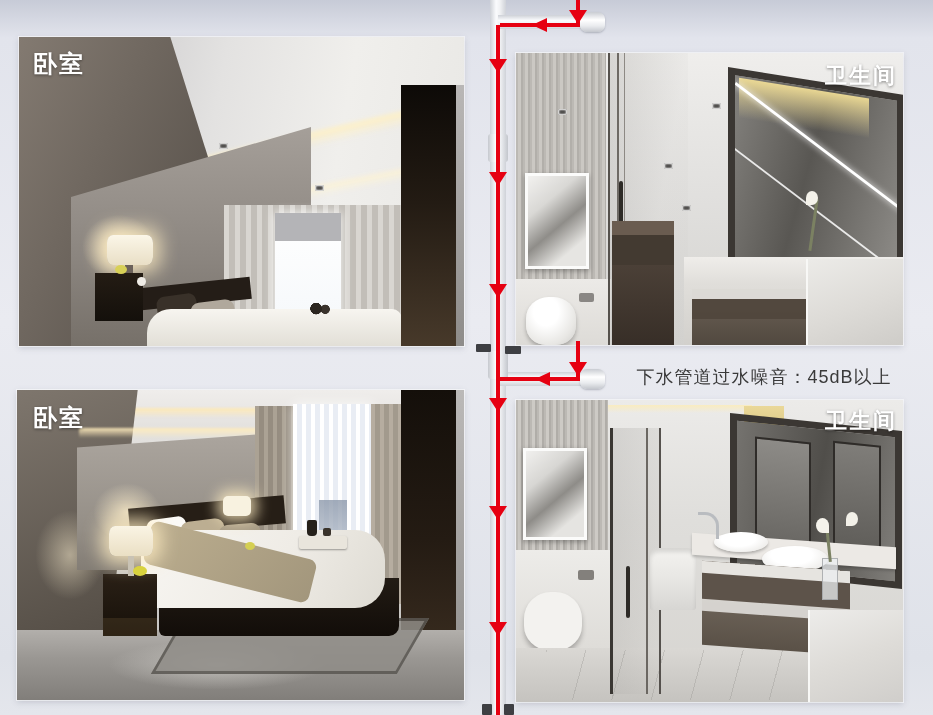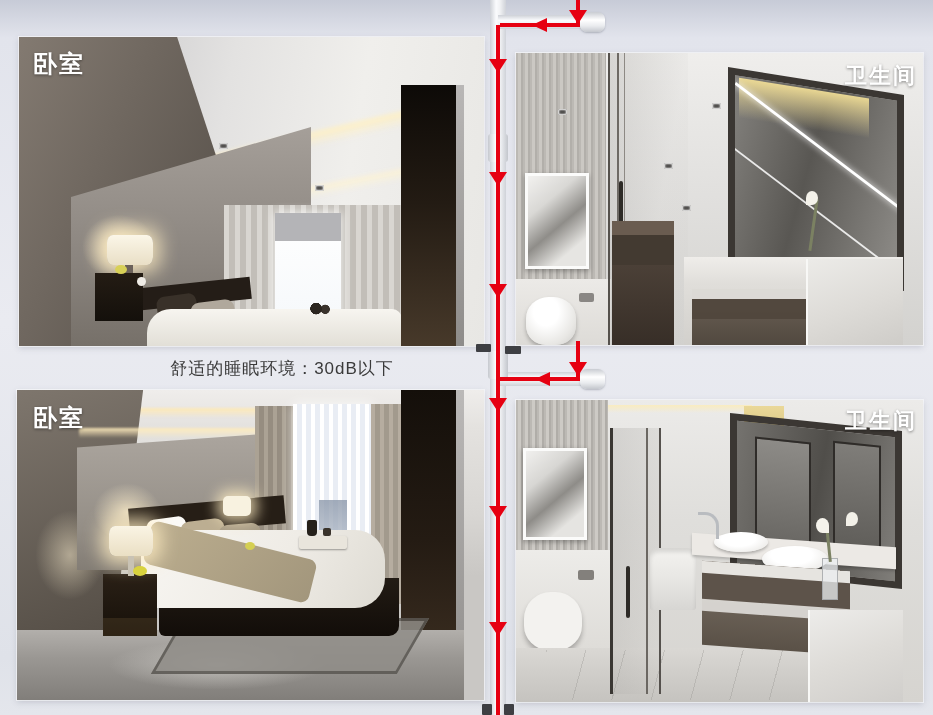--- a/index.html
+++ b/index.html
@@ -1,20 +1,20 @@
 <!DOCTYPE html>
 <html><head>
 <meta charset="utf-8">
 <style>
   html,body{margin:0;padding:0;background:#eceded;}
   #canvas{position:relative;width:933px;height:715px;overflow:hidden;
     background:linear-gradient(180deg,#c7cbd7 0px,#e2e4ec 38px,#eaebf1 45%,#dfe2e9 92%,#e4e6ec 100%);
     font-family:"Liberation Sans","DejaVu Sans",sans-serif;}
   .abs{position:absolute;}
-  .photo{position:absolute;overflow:hidden;box-shadow:0 0 0 1px rgba(255,255,255,.55),0 2px 6px rgba(90,95,120,.25);padding-left:20px;}
+  .photo{position:absolute;overflow:hidden;box-shadow:0 0 0 1px rgba(255,255,255,.55),0 2px 6px rgba(90,95,120,.25);}
   .room-label{position:absolute;color:#ffffff;font-weight:bold;letter-spacing:2px;
     text-shadow:0 1px 3px rgba(0,0,0,.45);z-index:30;}
   .annotation{position:absolute;color:#3a3a3a;text-align:center;letter-spacing:1px;z-index:40;}
   .spot{position:absolute;width:9px;height:6px;border-radius:2px;background:#4a4846;box-shadow:inset 0 0 2px 1px #ffffff;}
   .pipe{position:absolute;background:linear-gradient(90deg,#ced1d7 0%,#fafbfd 38%,#f1f2f4 62%,#cfd2d8 100%);z-index:18;}
   .pipe-h{position:absolute;background:linear-gradient(180deg,#ced1d7 0%,#fafbfd 38%,#f1f2f4 62%,#cfd2d8 100%);z-index:18;}
   .coupling{position:absolute;border-radius:7px;background:linear-gradient(180deg,#c9ccd2,#ffffff 40%,#e9ebee 70%,#c4c7cd);box-shadow:0 1px 2px rgba(80,85,100,.35);z-index:19;}
   .sleeve{position:absolute;border-radius:3px;background:linear-gradient(90deg,#c6c9cf,#ffffff 40%,#eceef1 65%,#c3c6cc);z-index:19;}
   .clamp{position:absolute;background:#3e3f43;border-radius:1px;z-index:20;}
   svg.flow{position:absolute;left:0;top:0;z-index:25;pointer-events:none;}
@@ -214,15 +214,15 @@
       <polygon points="489,172 507,172 498,186"></polygon>
       <polygon points="489,284 507,284 498,298"></polygon>
       <polygon points="569,362 587,362 578,376"></polygon>
       <polygon points="535,379 550,372 550,386"></polygon>
       <polygon points="489,398 507,398 498,412"></polygon>
       <polygon points="489,506 507,506 498,520"></polygon>
       <polygon points="489,622 507,622 498,636"></polygon>
     </g>
   </svg>
 
-  <div class="annotation" style="left:122px;top:357px;width:320px;font-size:17px;">舒适的睡眠环境：30dB以下</div>
+  <div class="annotation" style="left:608px;top:365px;width:312px;font-size:18px;">下水管道过水噪音：45dB以上</div>
 
 </div>
 
 </body></html>

